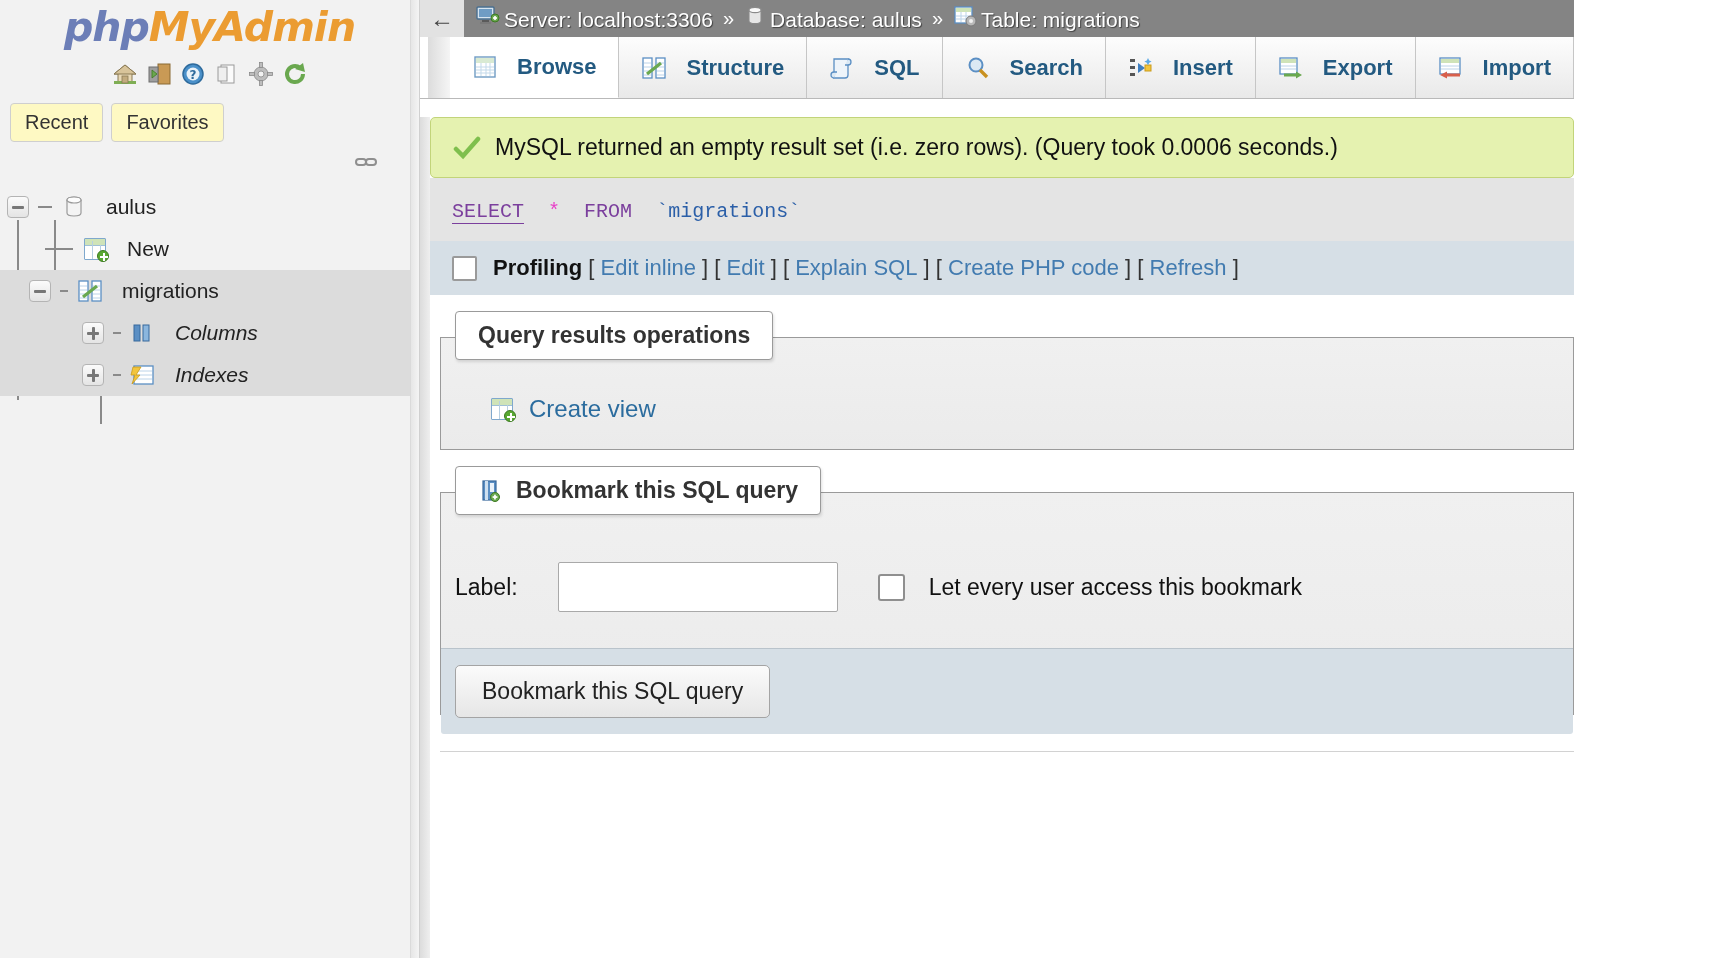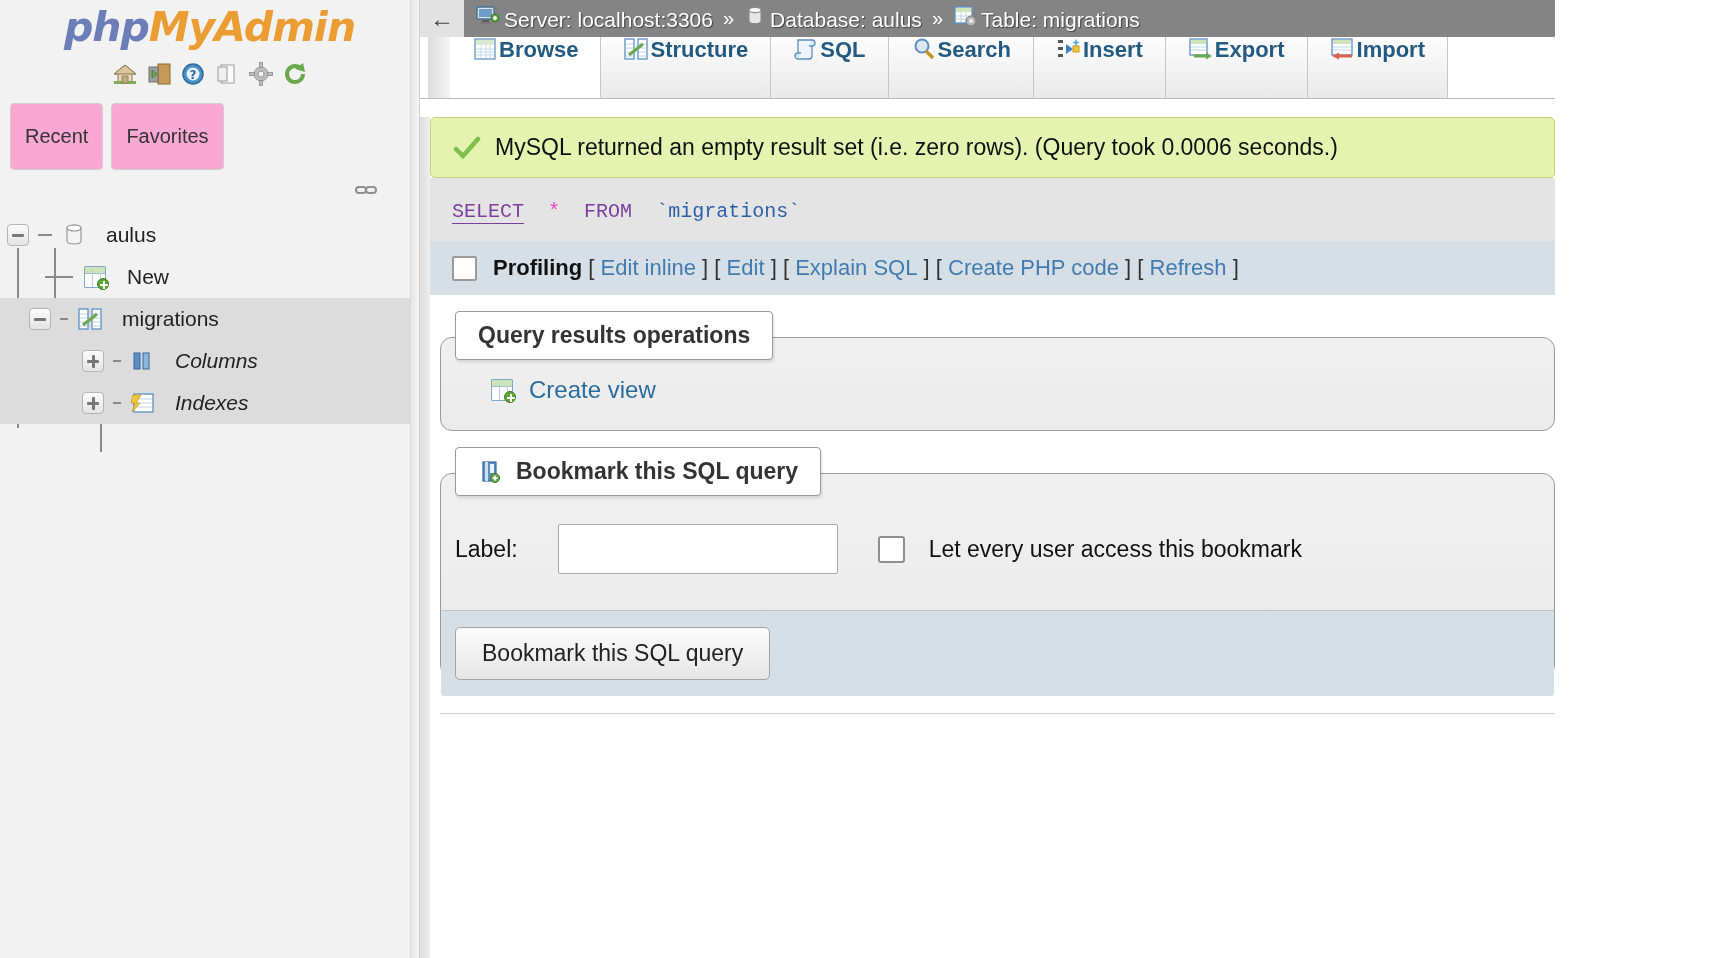--- a/index.html
+++ b/index.html
@@ -43,22 +43,22 @@
 
   .logo-icons {
     display: flex; justify-content: center; align-items: center;
     gap: 8px; margin-top: 12px;
   }
   .licon { width: 26px; height: 26px; position: relative; display:inline-block; }
 
   .quickbtns { display: flex; gap: 8px; margin: 16px 0 0 10px; }
   .qbtn {
     border: 1px solid #cfcfcf; border-radius: 4px;
-    background: #f9a8d4;
-    padding: 21px 14px;
+    background: #fef9c3;
+    padding: 7px 14px;
     font-size: 20px; color: #333;
     font-family: "Liberation Sans", sans-serif;
   }
 
   #linkicon-row { height: 38px; position: relative; }
   #linkicon {
     position: absolute; right: 42px; top: 12px;
     width: 22px; height: 12px;
   }
 
@@ -110,21 +110,21 @@
     height: 62px; background: #fff;
     display: flex; align-items: stretch;
     border-bottom: 1px solid #b9b9b9;
     padding-left: 8px;
   }
   #tabs::before {
     content:""; display:block; width: 22px;
     background: linear-gradient(to right,#dcdcdc,#f5f5f5);
   }
   .tab {
-    display: flex; gap: 1px;
+    display: flex; align-items: center; gap: 19px;
     padding: 0 22px;
     border-right: 1px solid #c6c6c6;
     background: linear-gradient(to bottom,#fdfdfd,#e9e9e9);
     color: #235a81; font-weight: bold; font-size: 22px;
     white-space: nowrap;
   }
   .tab.active { background: #fff; border-bottom: 1px solid #fff; }
   .tabicon { width: 26px; height: 24px; position: relative; flex: 0 0 26px; }
 
   
@@ -180,25 +180,25 @@
     border: 1px solid #c9c9c9; border-top: none;
     font-size: 22px; font-weight: bold; color: #222;
     padding: 6px 10px;
     white-space: nowrap;
   }
   table.res th.spacer { min-width: 16px; padding: 6px 2px; }
 
   
   .fs {
     border: 1px solid #9a9a9a;
-    border-radius: 12px;
+    border-radius: 0;
     margin: 42px 0 0 10px;
     background: linear-gradient(to bottom,#f0f0f0,#ebebeb);
     position: relative;
-    padding: 26px 0 20px 0;
+    padding: 45px 0 20px 0;
   }
   .fs-legend {
     position: absolute; top: -27px; left: 14px;
     background: #fff;
     border: 1px solid #9a9a9a;
     border-radius: 4px;
     padding: 10px 22px;
     font-size: 23px; font-weight: bold; color: #333;
     display: flex; align-items: center; gap: 12px;
     box-shadow: 1px 2px 3px rgba(0,0,0,.12);

